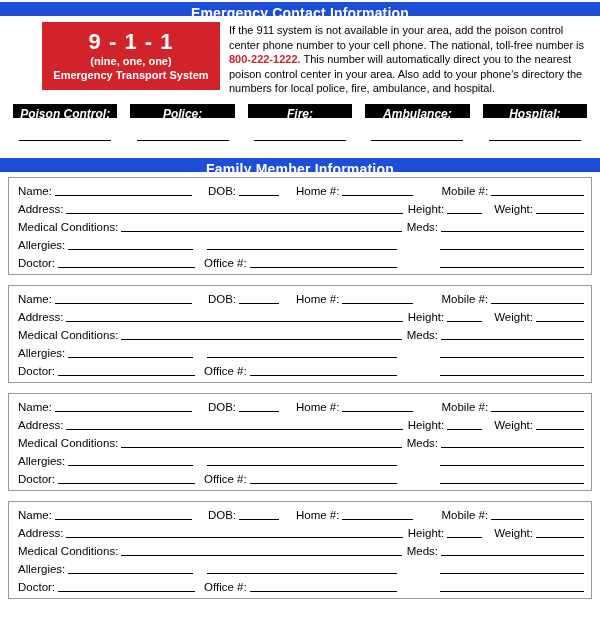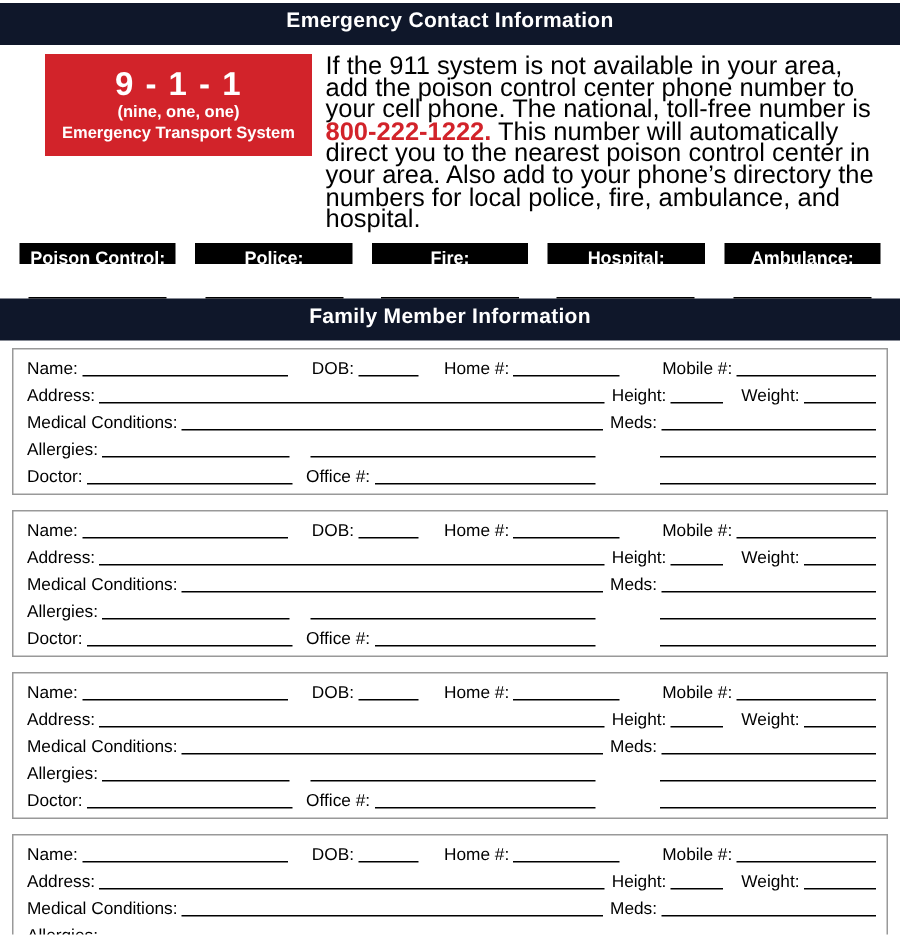--- a/index.html
+++ b/index.html
@@ -4,66 +4,67 @@
 <style>
   html, body {
     margin: 0; padding: 0;
     width: 600px; height: 623px;
     overflow: hidden;
     background: #ffffff;
     font-family: "Liberation Sans", sans-serif;
     color: #000;
   }
   .bar {
-    background: #0f172a;
+    background: #1d4ed8;
     color: #fff;
     font-weight: bold;
     text-align: center;
-    height: 28px;
+    height: 14px;
     line-height: 22px;
     font-size: 14px;
     letter-spacing: 0.2px;
   }
   .top-bar { margin-top: 2px; }
 
-  .intro { display: flex; margin: 6px 10px 0 0; padding-left: 30px; }
+  .intro { display: flex; margin: 6px 10px 0 12px; padding-left: 30px; }
   .red-box {
     width: 178px; height: 68px;
     background: #d2232a;
     color: #fff;
     display: flex; flex-direction: column; justify-content: center; align-items: center;
     text-align: center;
     flex: none;
   }
   .nine11 { font-size: 22px; font-weight: bold; letter-spacing: 1px; line-height: 24px; }
   .nine11-words { font-size: 11px; font-weight: bold; line-height: 14px; }
   .nine11-system { font-size: 11px; font-weight: bold; line-height: 15px; }
 
   .intro-text {
     flex: 1;
     margin-left: 9px;
-    font-size: 17px;
+    font-size: 11px;
     line-height: 14.6px;
     padding-top: 1px;
   }
   .phone { color: #d2232a; font-weight: bold; }
 
   .contacts-row { display: flex; gap: 13px; margin: 8px 13px 0 13px; }
   .contact-box {
     flex: 1;
     background: #000; color: #fff;
     font-weight: bold; font-size: 12px;
     height: 14px; line-height: 20px;
     text-align: center;
+    font-style: italic;
   }
   .contact-lines { display: flex; gap: 13px; margin: 22px 13px 0 13px; }
   .contact-line-cell { flex: 1; display: flex; justify-content: center; }
   .contact-line { width: 88%; height: 0; border-bottom: 1.6px solid #000; }
 
-  .family-bar { }
+  .family-bar { margin-top: 17px; }
 
   .member-block {
     margin: 10px 8px 0 8px;
     border: 1px solid #999;
     padding: 3px 7px 3px 9px;
   }
   .member-block.first { margin-top: 5px; }
   .row { display: flex; align-items: flex-end; height: 18px; font-size: 11.5px; }
   .lbl { white-space: nowrap; padding-right: 3px; line-height: 15px; text-align: right; }
   .line { height: 0; border-bottom: 1.5px solid #000; margin-bottom: 3px; }
@@ -89,22 +90,22 @@
     <div class="nine11-words">(nine, one, one)</div>
     <div class="nine11-system">Emergency Transport System</div>
   </div>
   <div class="intro-text"><span>If the 911 system is not available in your area, add the poison control center phone number to your cell phone. The national, toll-free number is </span><span class="phone" style="color: rgb(210, 35, 42);">800-222-1222.</span><span> This number will automatically direct you to the nearest poison control center in your area. Also add to your phone’s directory the numbers for local police, fire, ambulance, and hospital.</span></div>
 </div>
 
 <div class="contacts-row">
   <div class="contact-box">Poison Control:</div>
   <div class="contact-box">Police:</div>
   <div class="contact-box">Fire:</div>
+  <div class="contact-box">Ambulance:</div>
   <div class="contact-box">Hospital:</div>
-  <div class="contact-box">Ambulance:</div>
 </div>
 
 <div class="contact-lines">
   <div class="contact-line-cell">
       <div class="contact-line"></div>
     </div>
   <div class="contact-line-cell">
       <div class="contact-line"></div>
     </div>
   <div class="contact-line-cell">

